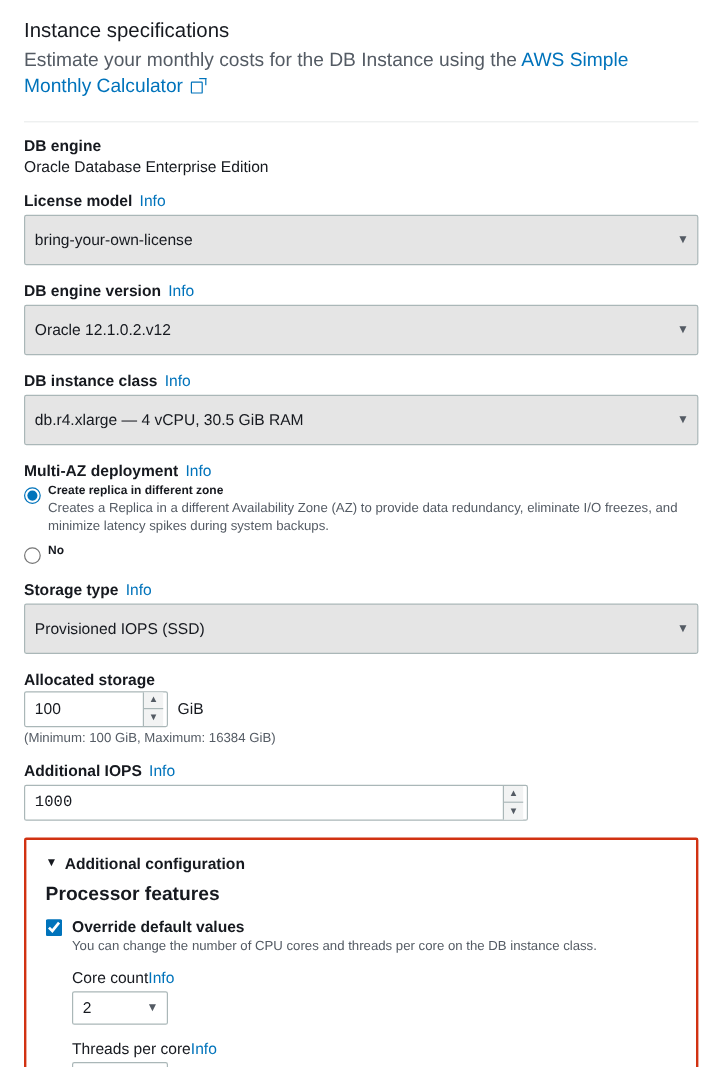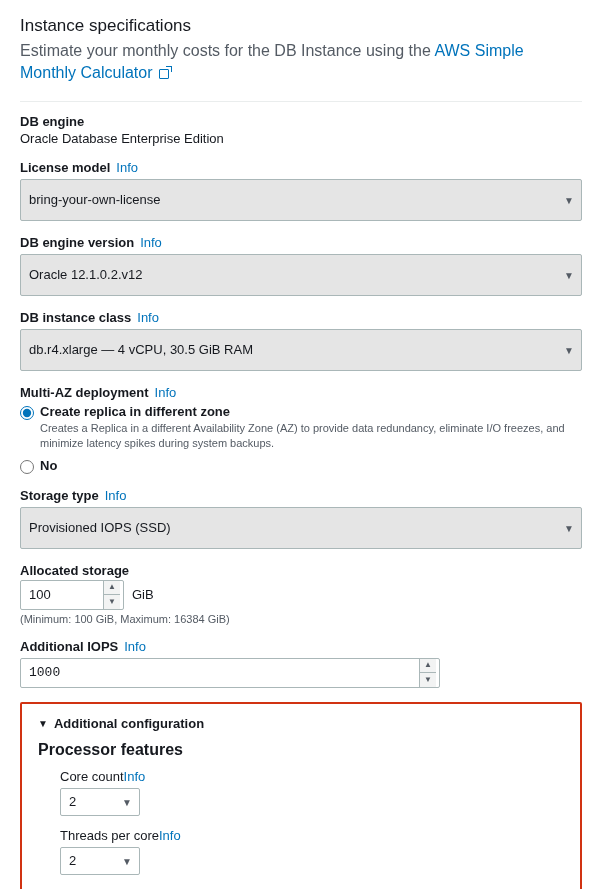--- a/index.html
+++ b/index.html
@@ -130,21 +130,21 @@
       gap: 6px;
     }
     .radio-input {
       margin-top: 2px;
       accent-color: #0073bb;
       width: 14px;
       height: 14px;
       flex-shrink: 0;
     }
     .radio-label {
-      font-size: 13px;
+      font-size: 10px;
       font-weight: 700;
       color: #16191f;
     }
     .radio-desc {
       font-size: 11px;
       color: #545b64;
       margin-top: 2px;
       line-height: 1.4;
     }
     .radio-content {
@@ -157,21 +157,21 @@
       gap: 8px;
     }
     .number-input-wrapper {
       position: relative;
       display: inline-flex;
       align-items: center;
       border: 1px solid #aab7b8;
       border-radius: 2px;
       background: #fff;
       height: 30px;
-      width: 104px;
+      width: 120px;
     }
     .number-input {
       border: none;
       outline: none;
       padding: 5px 8px;
       font-size: 13px;
       color: #16191f;
       width: calc(100% - 20px);
       height: 100%;
       background: transparent;
@@ -465,20 +465,27 @@
     </div>
 
     <div class="additional-config">
       <div class="config-header">
         <span class="triangle-icon">▼</span>
         <span class="config-header-title">Additional configuration</span>
       </div>
 
       <div class="processor-title">Processor features</div>
 
+      <div class="checkbox-row">
+        <input type="checkbox" class="checkbox-input" checked="" style="">
+        <div class="checkbox-content">
+          <div class="checkbox-label">Override default values</div>
+          <div class="checkbox-desc">You can change the number of CPU cores and threads per core on the DB instance class.</div>
+        </div>
+      </div>
 
       <div class="processor-fields">
 
         <div class="processor-field">
           <div class="processor-field-label-row">
             <span class="processor-field-label">Core count</span>
             <a href="#" class="info-link">Info</a>
           </div>
           <div class="small-select-wrapper">
             <select class="small-select">

